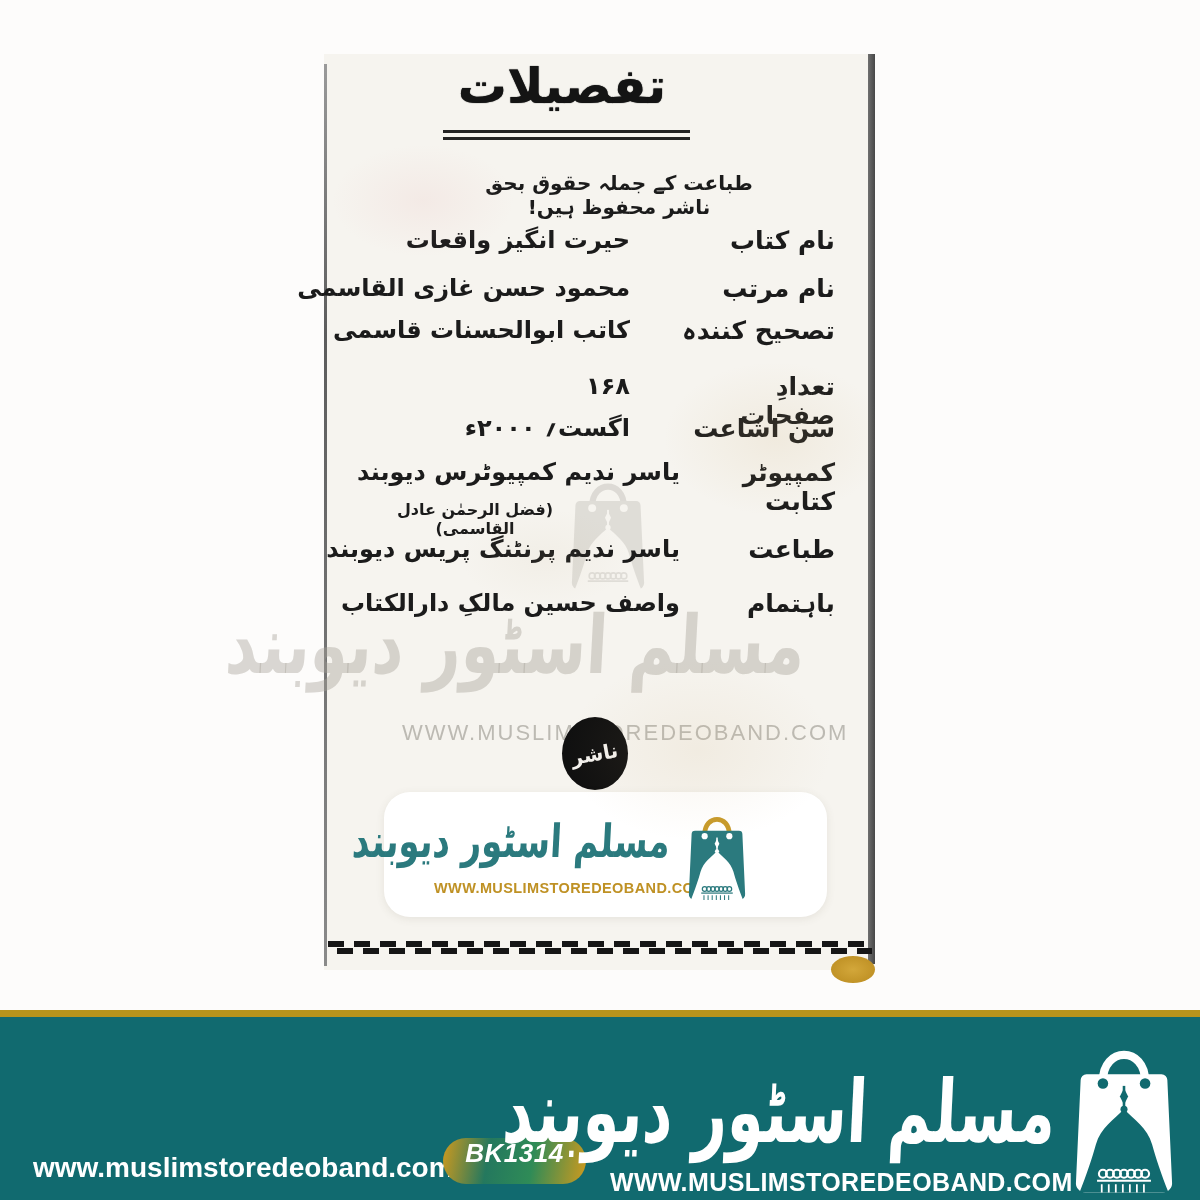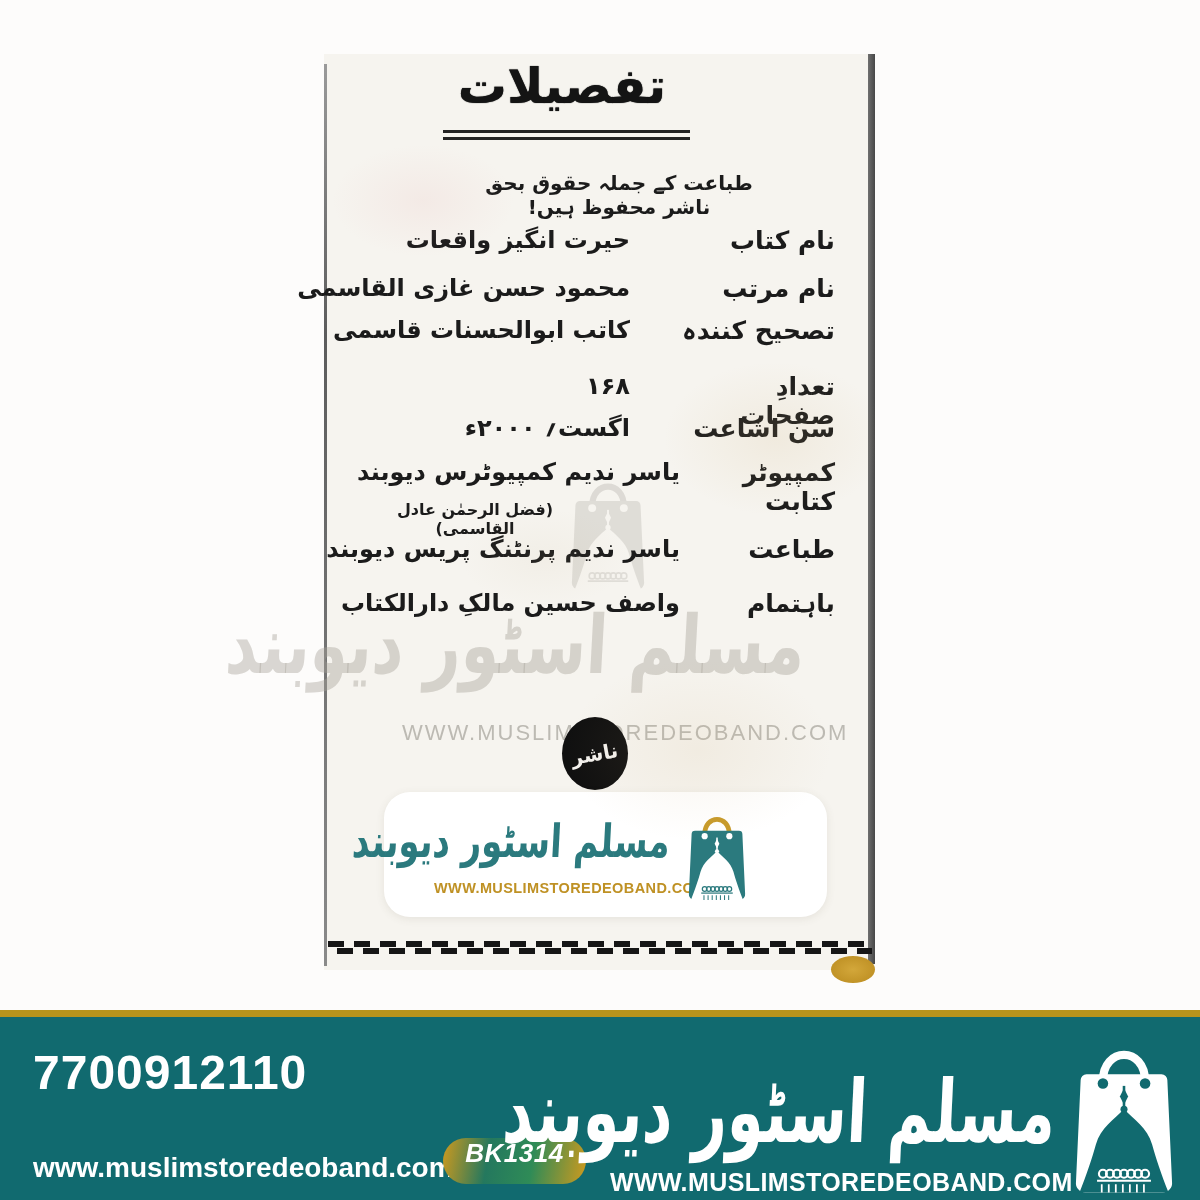--- a/index.html
+++ b/index.html
@@ -251,21 +251,20 @@
     </div>
 
     <div class="scan-dash"></div>
   </div>
 
   <div class="gold-blob"></div>
 
   <div class="gold-stripe"></div>
   <div class="teal-band"></div>
 
-  <div class="f-phone f-phone-1">7700912110</div>
   <div class="f-site">www.muslimstoredeoband.com</div>
 
   <div class="f-badge">
     <span>BK1314</span>
   </div>
 
   <div class="f-callig u">مسلم اسٹور دیوبند</div>
   <div class="f-url">WWW.MUSLIMSTOREDEOBAND.COM</div>
 
   <div class="f-bag">

